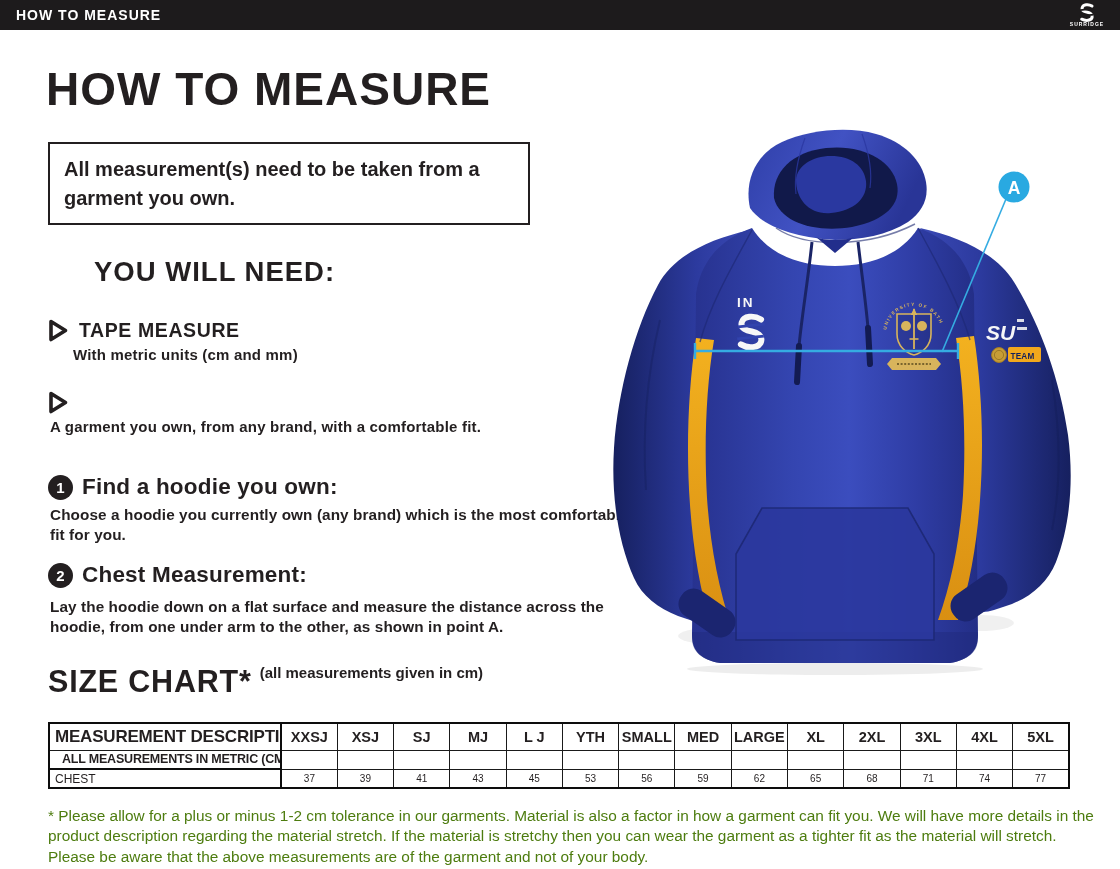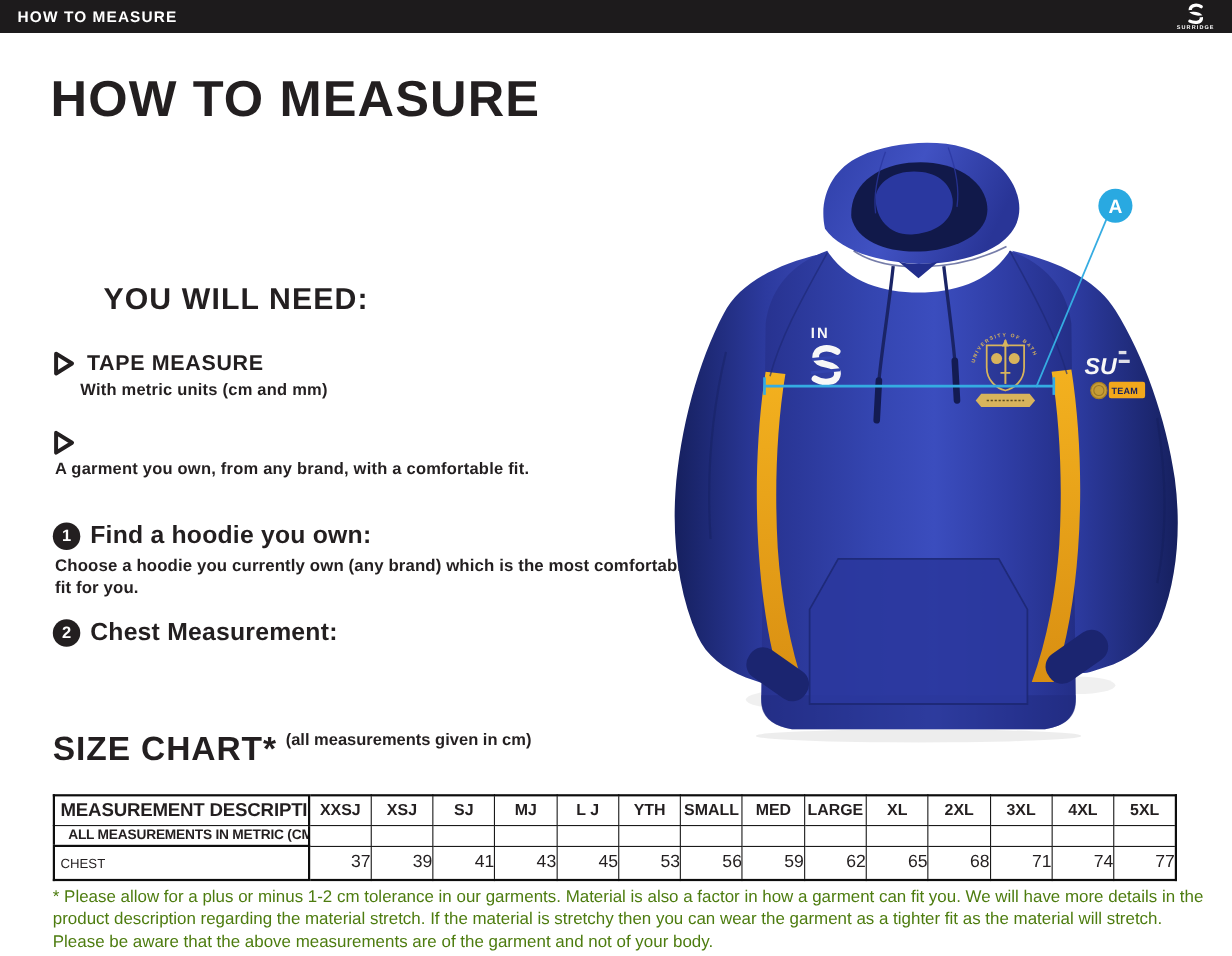--- a/index.html
+++ b/index.html
@@ -36,23 +36,23 @@
   
   .size-table { position:absolute; left:48px; top:722px; width:1022px; border-collapse:collapse;
                 table-layout:fixed; border:2px solid #0d0d0d; }
   .size-table td { border:1px solid #1a1a1a; overflow:hidden; white-space:nowrap; vertical-align:middle; }
   .size-table .desc-col { border-right:2px solid #0d0d0d; padding-left:5px; }
   .row-head td { height:27px; }
   .row-head .desc-col { font-size:17px; font-weight:700; letter-spacing:-0.2px; }
   .size-h { font-size:14.5px; font-weight:700; text-align:center; }
   .row-metric td { height:19px; }
   .row-metric .desc-col { font-size:12.5px; font-weight:700; letter-spacing:-0.2px; border-bottom:2px solid #0d0d0d;padding-left:12px;}
-  .row-chest td { height:31px; }
+  .row-chest td { height:19px; }
   .row-chest .desc-col { font-size:12px; font-weight:400; }
-  .val { font-size:16px; text-align:right; font-weight:400; }
+  .val { font-size:10px; text-align:center; font-weight:400; }
 
   .footnote { position:absolute; left:48px; top:806px; width:1052px; font-size:15.4px;
               font-weight:400; line-height:1.33; color:#4d7c0f; }
 
   .hoodie-wrap { position:absolute; left:600px; top:80px; width:520px; height:600px; }
 </style>
 </head>
 <body>
 
 <div id="page">
@@ -64,20 +64,23 @@
         <path d="M12.5,2.6 C9,0.4 3.6,0.9 2.7,4.2 C1.9,7.4 5.4,8.3 7.9,8.8 C10.4,9.3 13.3,10.7 12.6,13.9 C11.9,17.2 6.2,17.7 2.2,15.7" fill="none" stroke="#ffffff" stroke-width="3" stroke-linecap="round"></path>
         <path d="M0.8,6.7 L14.5,5.2" stroke="#1d1b1c" stroke-width="1.7"></path>
         <path d="M0.3,12.6 L14.2,11.2" stroke="#1d1b1c" stroke-width="1.7"></path>
       </g>
       <text x="23" y="24" text-anchor="middle" font-size="5" font-weight="700" letter-spacing="1" fill="#ffffff">SURRIDGE</text>
     </svg>
   </header>
 
   <h1 class="h1">HOW TO MEASURE</h1>
 
+  <div class="note-box">
+    <span>All measurement(s) need to be taken from a garment you own.</span>
+  </div>
 
   <h2 class="ywn">YOU WILL NEED:</h2>
 
   <div class="need-item" style="top:318px;">
     <svg width="21" height="25" viewBox="0 0 21 25">
       <path d="M3,3.5 L17.5,12.5 L3,21.5 Z" fill="#fff" stroke="#231f20" stroke-width="3.6" stroke-linejoin="round"></path>
     </svg>
     <span class="lbl">TAPE MEASURE</span>
   </div>
   <p class="need-desc" style="top:346px;margin-left:23px;">With metric units (cm and mm)</p>
@@ -92,20 +95,21 @@
   <div class="step-head" style="top:474px;">
     <span class="step-num">1</span>
     <span class="step-title">Find a hoodie you own:</span>
   </div>
   <p class="step-desc" style="top:505px;">Choose a hoodie you currently own (any brand) which is the most comfortable fit for you.</p>
 
   <div class="step-head" style="top:562px;">
     <span class="step-num">2</span>
     <span class="step-title">Chest Measurement:</span>
   </div>
+  <p class="step-desc" style="top:597px;">Lay the hoodie down on a flat surface and measure the distance across the hoodie, from one under arm to the other, as shown in point A.</p>
 
   <div class="sc-head">
     <span class="sc-title">SIZE CHART*</span>
     <span class="sc-sub">(all measurements given in cm)</span>
   </div>
 
   <table class="size-table">
     <colgroup>
       <col style="width:232px">
         <col>

